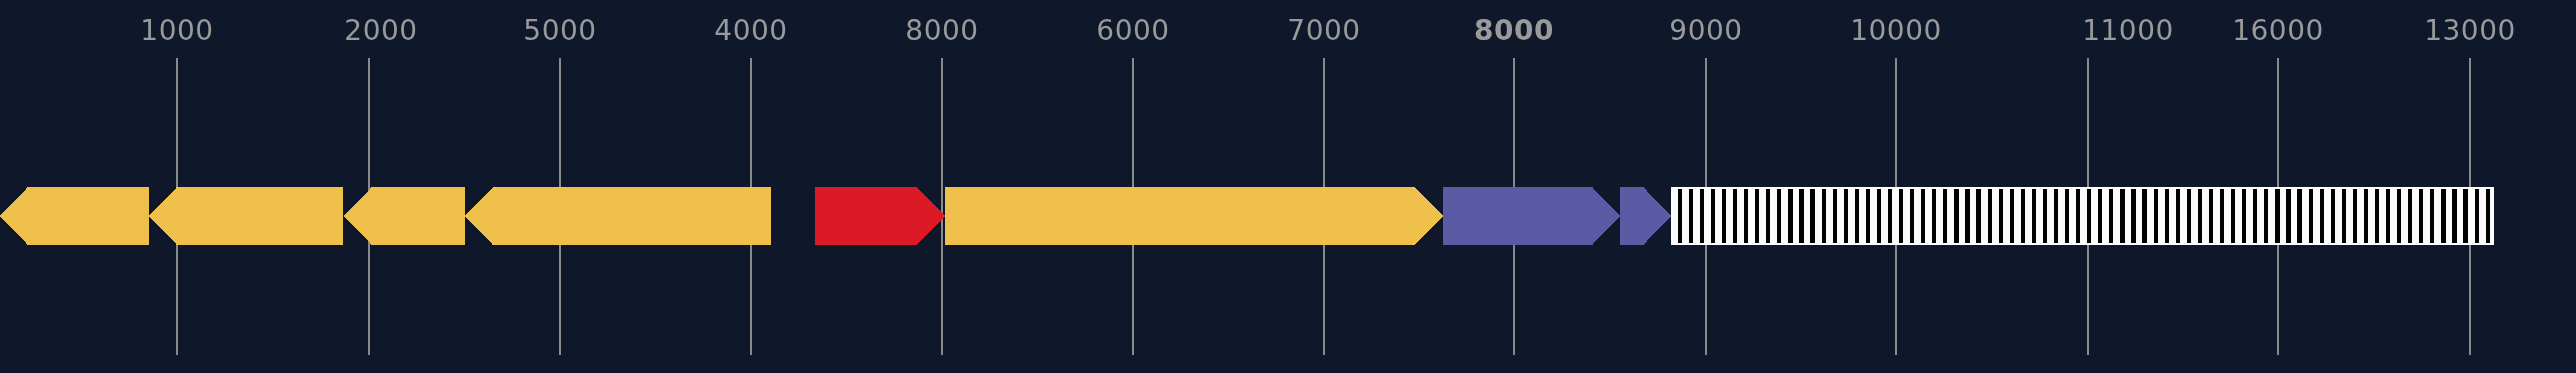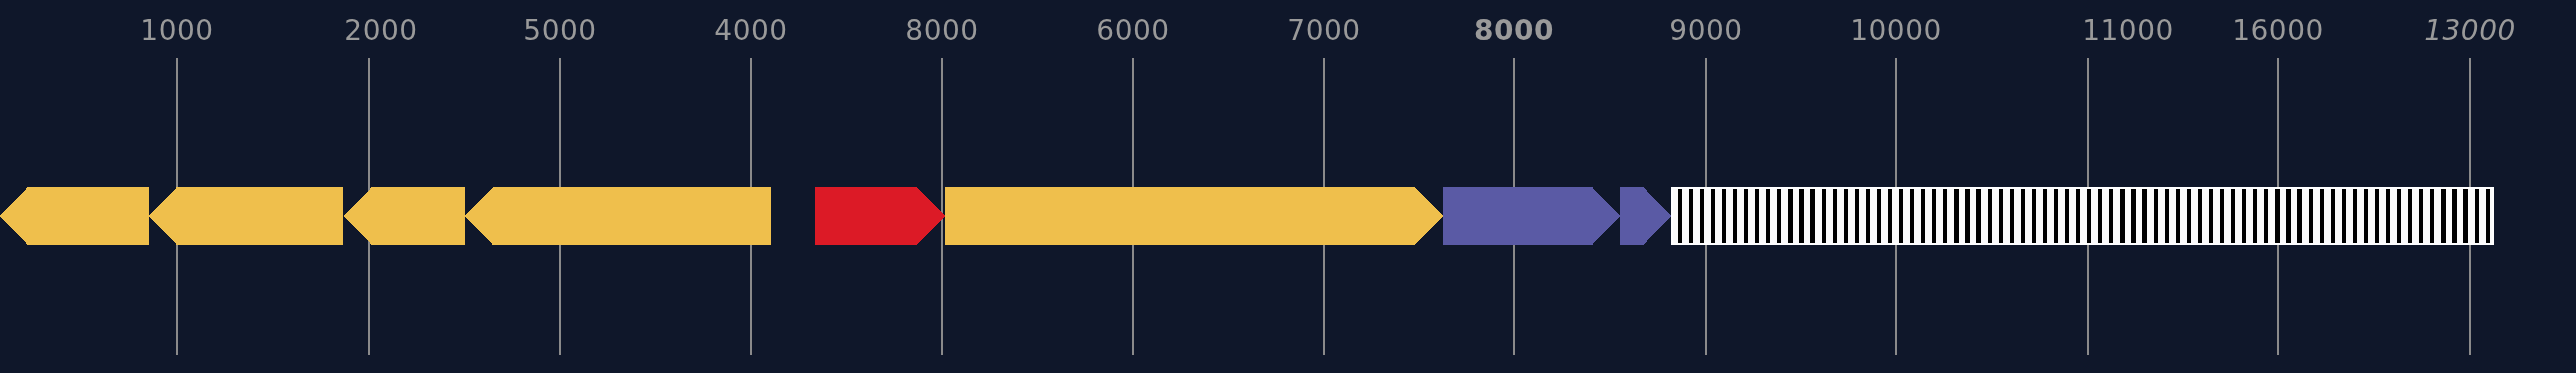--- a/index.html
+++ b/index.html
@@ -41,21 +41,21 @@
       <div class="ticklabel" style="left: 560px; color: rgb(154, 154, 154);">5000</div>
       <div class="ticklabel" style="left: 751px; color: rgb(154, 154, 154);">4000</div>
       <div class="ticklabel" style="left: 942px; color: rgb(154, 154, 154);">8000</div>
       <div class="ticklabel" style="left: 1133px; color: rgb(154, 154, 154);">6000</div>
       <div class="ticklabel" style="left: 1324px; color: rgb(154, 154, 154);">7000</div>
       <div class="ticklabel" style="left: 1514px; color: rgb(154, 154, 154); font-weight: bold;">8000</div>
       <div class="ticklabel" style="left: 1706px; color: rgb(154, 154, 154);">9000</div>
       <div class="ticklabel" style="left: 1896px; color: rgb(154, 154, 154);">10000</div>
       <div class="ticklabel" style="left: 2088px; color: rgb(154, 154, 154); margin-left: 40px;">11000</div>
       <div class="ticklabel" style="left: 2278px; color: rgb(154, 154, 154);">16000</div>
-      <div class="ticklabel" style="left: 2470px; color: rgb(154, 154, 154); font-style: italic;">13000</div>
+      <div class="ticklabel" style="left: 2470px; color: rgb(154, 154, 154);">13000</div>
     </div>
 
   <div class="track" id="track">
       <div class="feat" style="left: 0px; width: 149px;">
         <svg class="shape" viewBox="0 0 160 62" width="149" height="58" preserveAspectRatio="none" shape-rendering="crispEdges">
             <polygon points="160,0 30,0 0,31 30,62 160,62" fill="#efbf4c"></polygon>
         </svg>
       </div>
       <div class="feat" style="left: 149px; width: 194px;">
         <svg class="shape" viewBox="0 0 208 62" width="194" height="58" preserveAspectRatio="none" shape-rendering="crispEdges">

